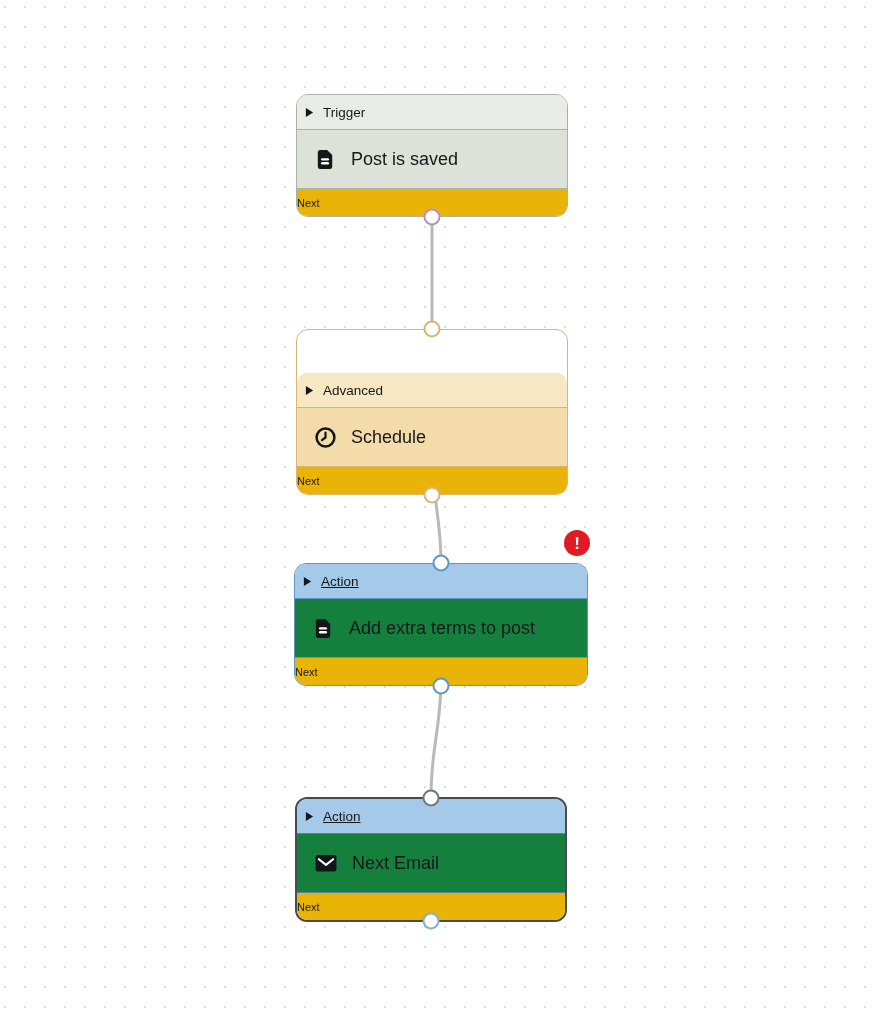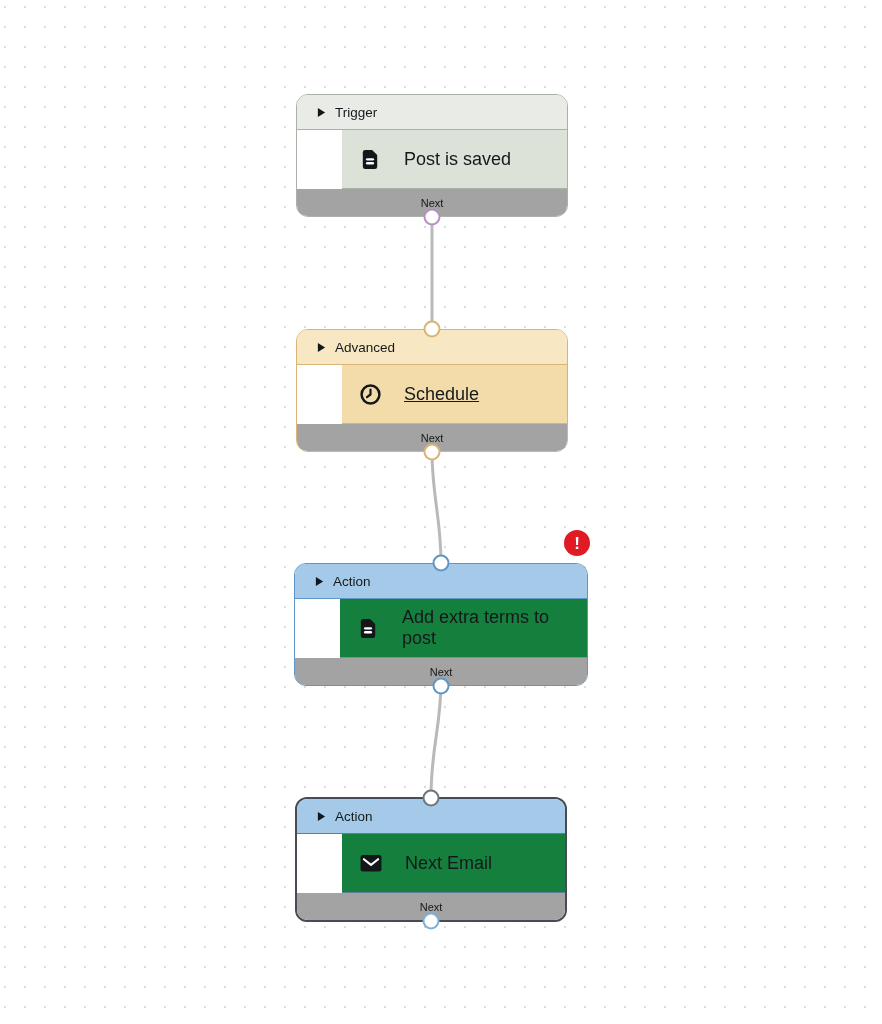--- a/index.html
+++ b/index.html
@@ -22,52 +22,52 @@
   .node {
     position: absolute; z-index: 2;
     width: 272px;
     border-radius: 12px;
     border: 1.5px solid;
     background: #ffffff;
     box-sizing: border-box;
   }
   .node-header {
     display: flex; align-items: center; gap: 9px;
-    height: 34px; padding: 0 20px;
+    height: 34px; padding: 0 8px;
     border-radius: 10.5px 10.5px 0 0;
     border-bottom: 1.5px solid;
     font-size: 13.5px; color: #15181b;
     cursor: pointer;
   }
   .node-body {
-    display: flex; align-items: center; gap: 22px;
+    display: flex; align-items: center; gap: 14px;
     height: 58px; padding: 0 17px;
     border-bottom: 1.5px solid;
-    font-size: 18px; color: #15181b; margin-left: 45px;
+    font-size: 18px; color: #15181b;
   }
   .node-footer {
     height: 27px;
-    display: flex; align-items: center; justify-content: center;
-    background: #a3a3a3;
+    display: flex; align-items: center; justify-content: flex-start;
+    background: #eab308;
     border-radius: 0 0 10.5px 10.5px;
     font-size: 11px; color: #15181b;
   }
   .icon { display: inline-flex; align-items: center; justify-content: center; flex: 0 0 auto; }
 
   
   .theme-trigger            { border-color: #a9b2a6; }
   .theme-trigger .node-header { background: #e9ece6; border-color: #a9b2a6; }
   .theme-trigger .node-body   { background: #dce2d8; border-color: #a9b2a6; }
 
   .theme-advanced            { border-color: #d9b377; }
-  .theme-advanced .node-header { background: #f8e7c3; border-color: #d9b377; }
-  .theme-advanced .node-body   { background: #f3dcaa; border-color: #d9b377; text-decoration: underline; }
+  .theme-advanced .node-header { background: #f8e7c3; border-color: #d9b377; margin-top: 43px; }
+  .theme-advanced .node-body   { background: #f3dcaa; border-color: #d9b377; }
 
   .theme-action            { border-color: #5e97c6; }
-  .theme-action .node-header { background: #a5cae9; border-color: #5e97c6; }
+  .theme-action .node-header { background: #a5cae9; border-color: #5e97c6; text-decoration: underline; }
   .theme-action .node-body   { background: #15803d; border-color: #5e97c6; }
 
   .node-selected { border-color: #454c54; border-width: 2px; }
   .node-selected .node-header, .node-selected .node-body { border-color: #5d7f9e; }
 
   
   .port {
     position: absolute; z-index: 3;
     width: 13px; height: 13px;
     background: #ffffff;

